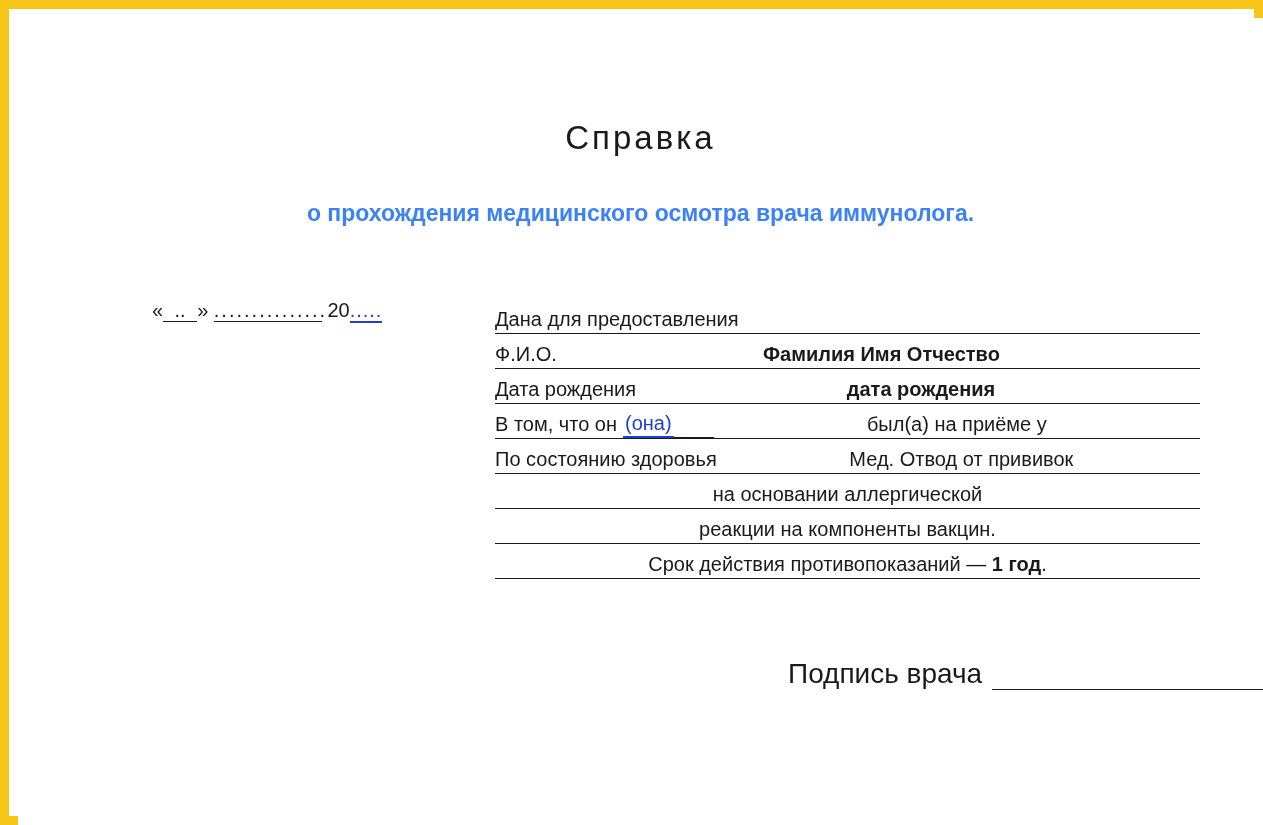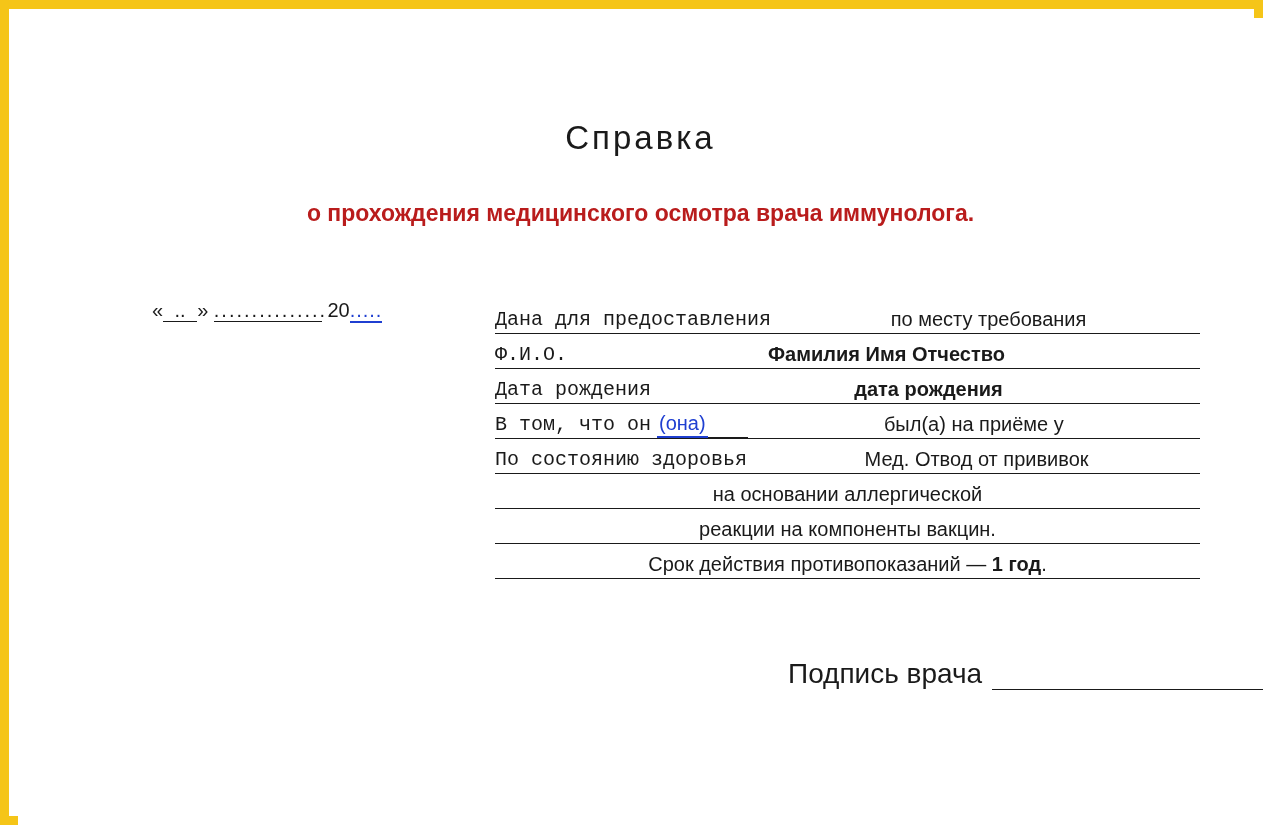--- a/index.html
+++ b/index.html
@@ -47,21 +47,21 @@
     color: #1a1a1a;
   }
   .doc-subtitle {
     position: absolute;
     left: 0;
     top: 182px;
     width: 1245px;
     text-align: center;
     font-size: 23px;
     font-weight: bold;
-    color: #b91c1c;
+    color: #3b82f6;
   }
 
   
   .date-block {
     position: absolute;
     left: 134px;
     top: 281px;
     font-size: 20px;
     white-space: nowrap;
     color: #1a1a1a;
@@ -105,21 +105,20 @@
     position: relative;
     height: 34px;
     border-bottom: 1.6px solid #1a1a1a;
     display: flex;
     align-items: flex-end;
     white-space: nowrap;
   }
   .lbl {
     padding-right: 6px;
     padding-bottom: 2px;
-    font-family: Liberation Mono, monospace;
   }
   .fill {
     flex: 1;
     text-align: center;
     padding-bottom: 2px;
   }
   .fill.bold {
     font-weight: bold;
     text-align: center;
   }
@@ -170,21 +169,20 @@
     <div class="date-block">
       <span>«</span><span class="blank-sm">..</span><span>»</span>
       <span class="dots">................</span>
       <span>20</span><span class="year-blank">.....</span>
     </div>
 
     <div class="form">
 
       <div class="line">
         <span class="lbl">Дана для предоставления</span>
-        <span class="fill">по месту требования</span>
       </div>
 
       <div class="line">
         <span class="lbl">Ф.И.О.</span>
         <span class="fill bold">Фамилия Имя Отчество</span>
       </div>
 
       <div class="line">
         <span class="lbl">Дата рождения</span>
         <span class="fill bold">дата рождения</span>

